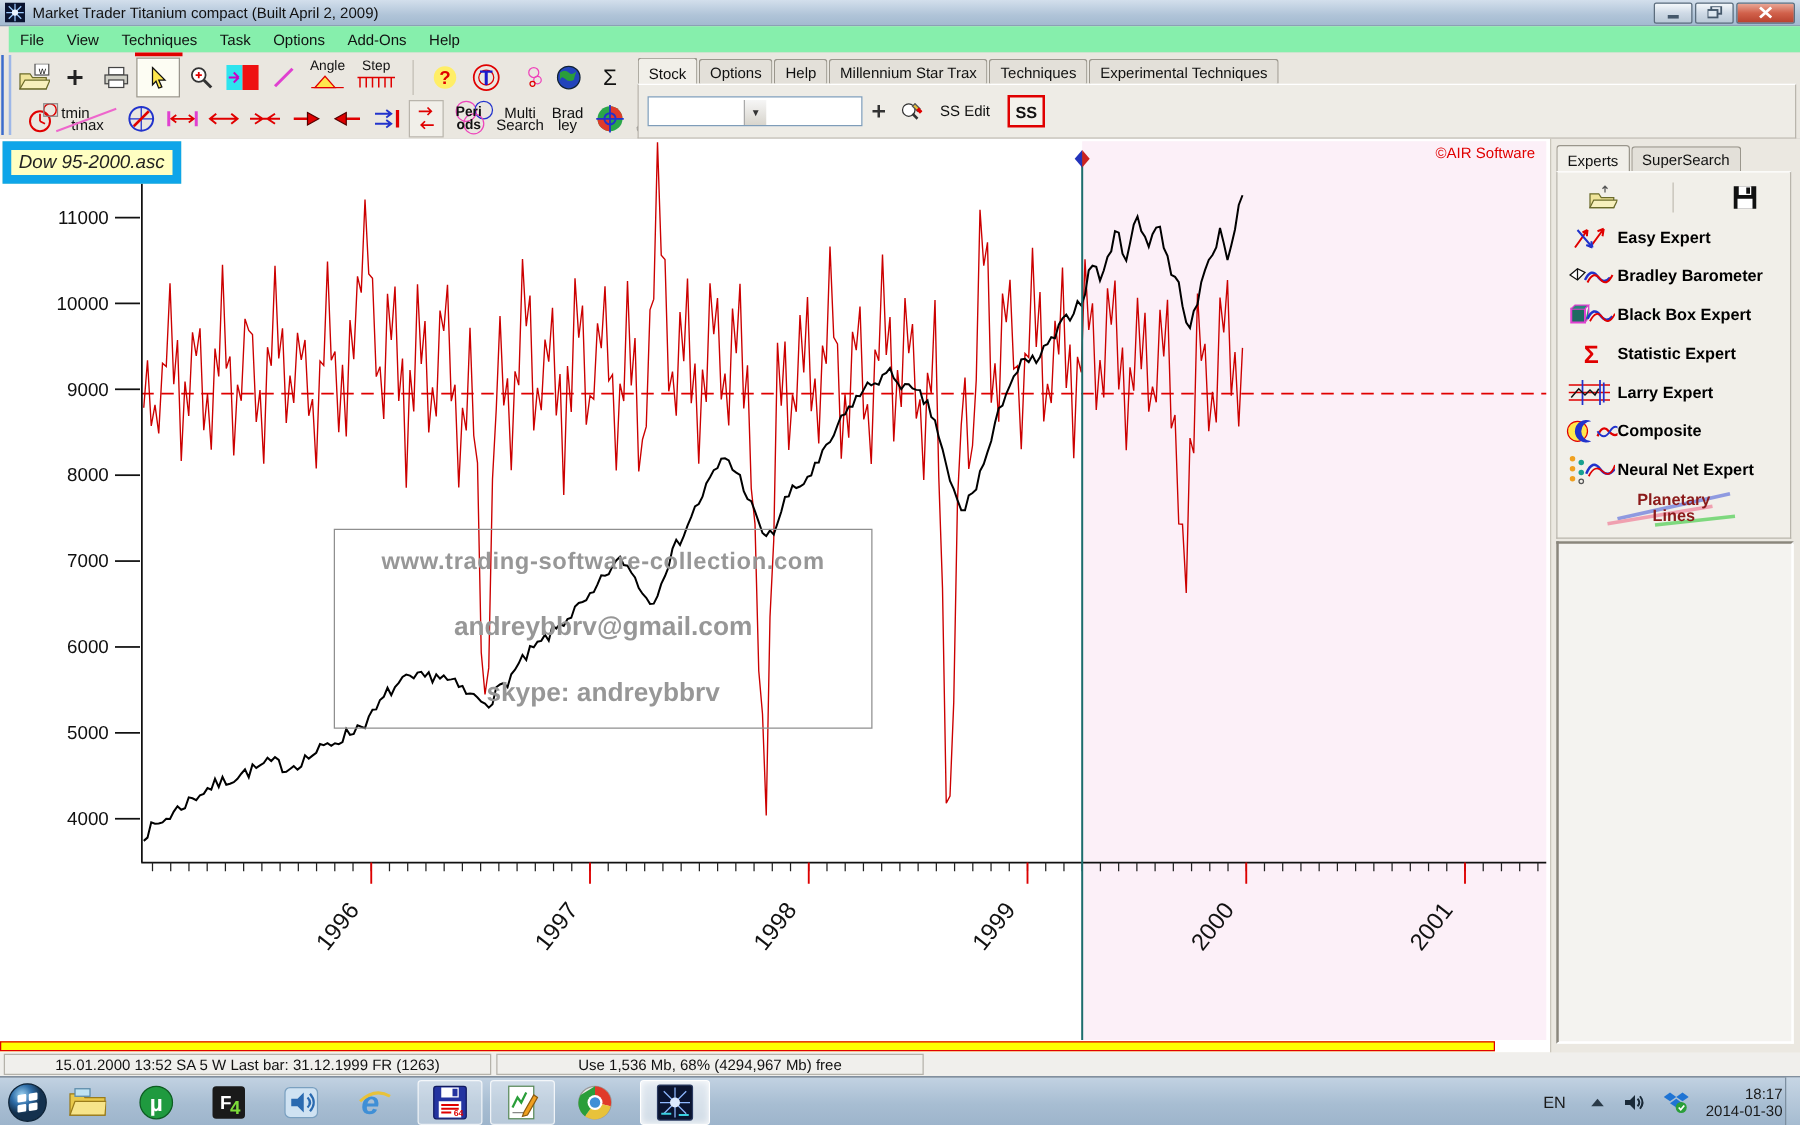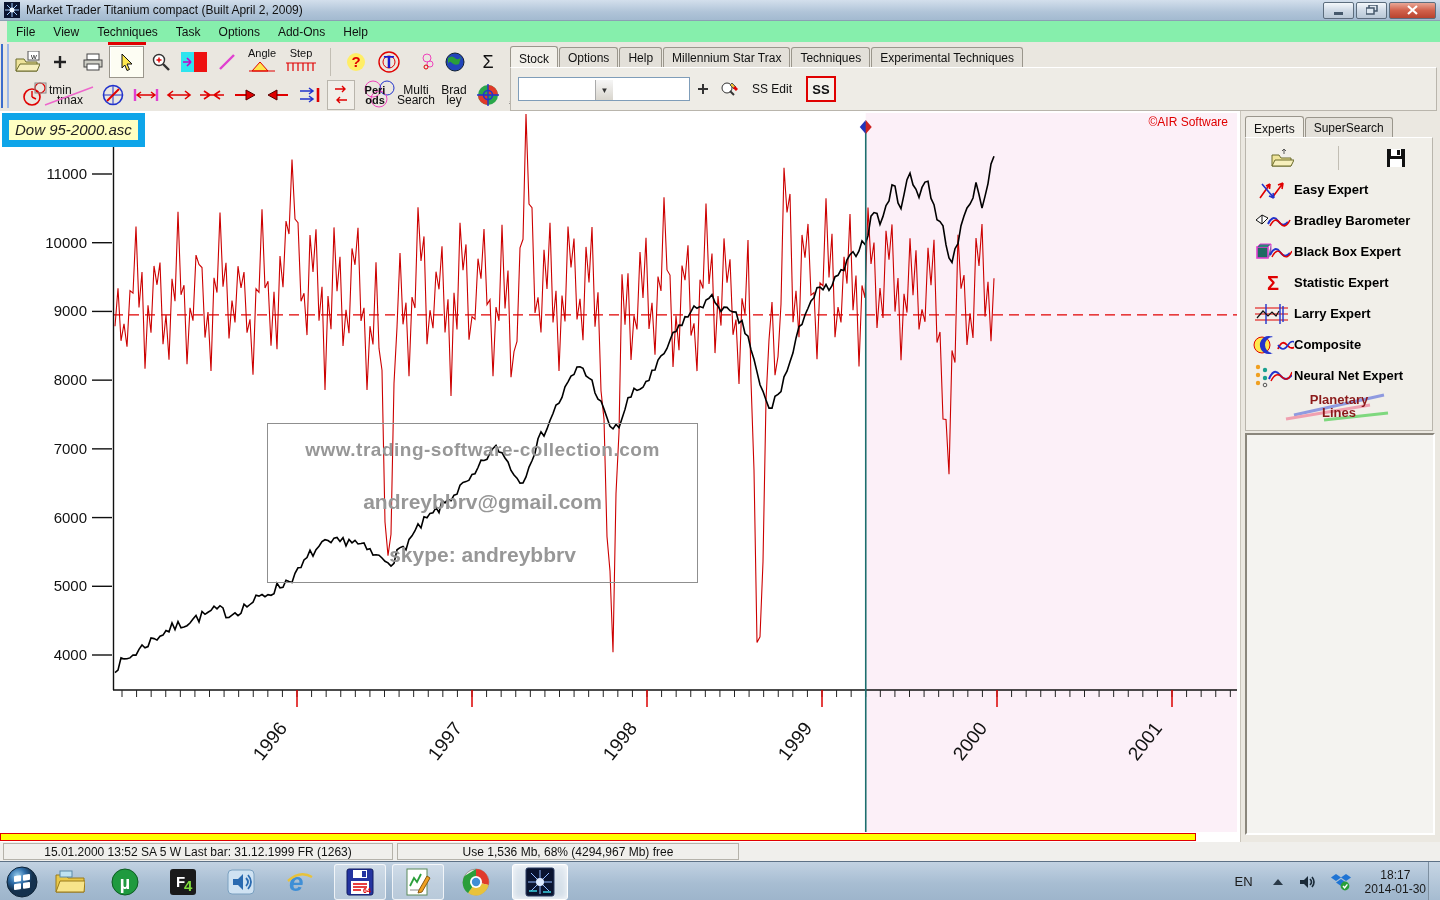--- a/index.html
+++ b/index.html
@@ -76,21 +76,21 @@
   .ssec{position:absolute;top:1px;height:15px;border:1px solid #b5b2aa;background:#f0efec;
         display:flex;align-items:center;justify-content:center;}
   
   #taskbar{left:0;top:861px;width:1440px;height:39px;
     background:linear-gradient(#c2d2e2,#a7bdd2 55%,#9db4cb);border-top:1px solid #5d7186;
     display:flex;align-items:center;}
   .tkbtn{height:34px;border-radius:3px;display:flex;align-items:center;justify-content:center;}
   .tkframe{border:1px solid rgba(255,255,255,.75);background:rgba(255,255,255,.28);}
   .tkactive{border:1px solid #fff;background:rgba(255,255,255,.55);box-shadow:inset 0 0 6px rgba(255,255,255,.9);}
   #tray{position:absolute;right:14px;top:0;height:39px;display:flex;align-items:center;font-size:13px;color:#1a1a1a;}
-  #clockblk{text-align:center;font-size:12px;line-height:14px;margin-left:14px;}
+  #clockblk{text-align:right;font-size:12px;line-height:14px;margin-left:14px;}
   #showdesk{position:absolute;right:0;top:0;width:11px;height:39px;border-left:1px solid #7d8fa0;
     background:linear-gradient(#c6d5e4,#a5bbd0);}
 </style>
 </head>
 <body>
 
 <div id="app">
 
   <div id="titlebar" class="abs">
     <svg width="16" height="16" style="margin-left:4px">

